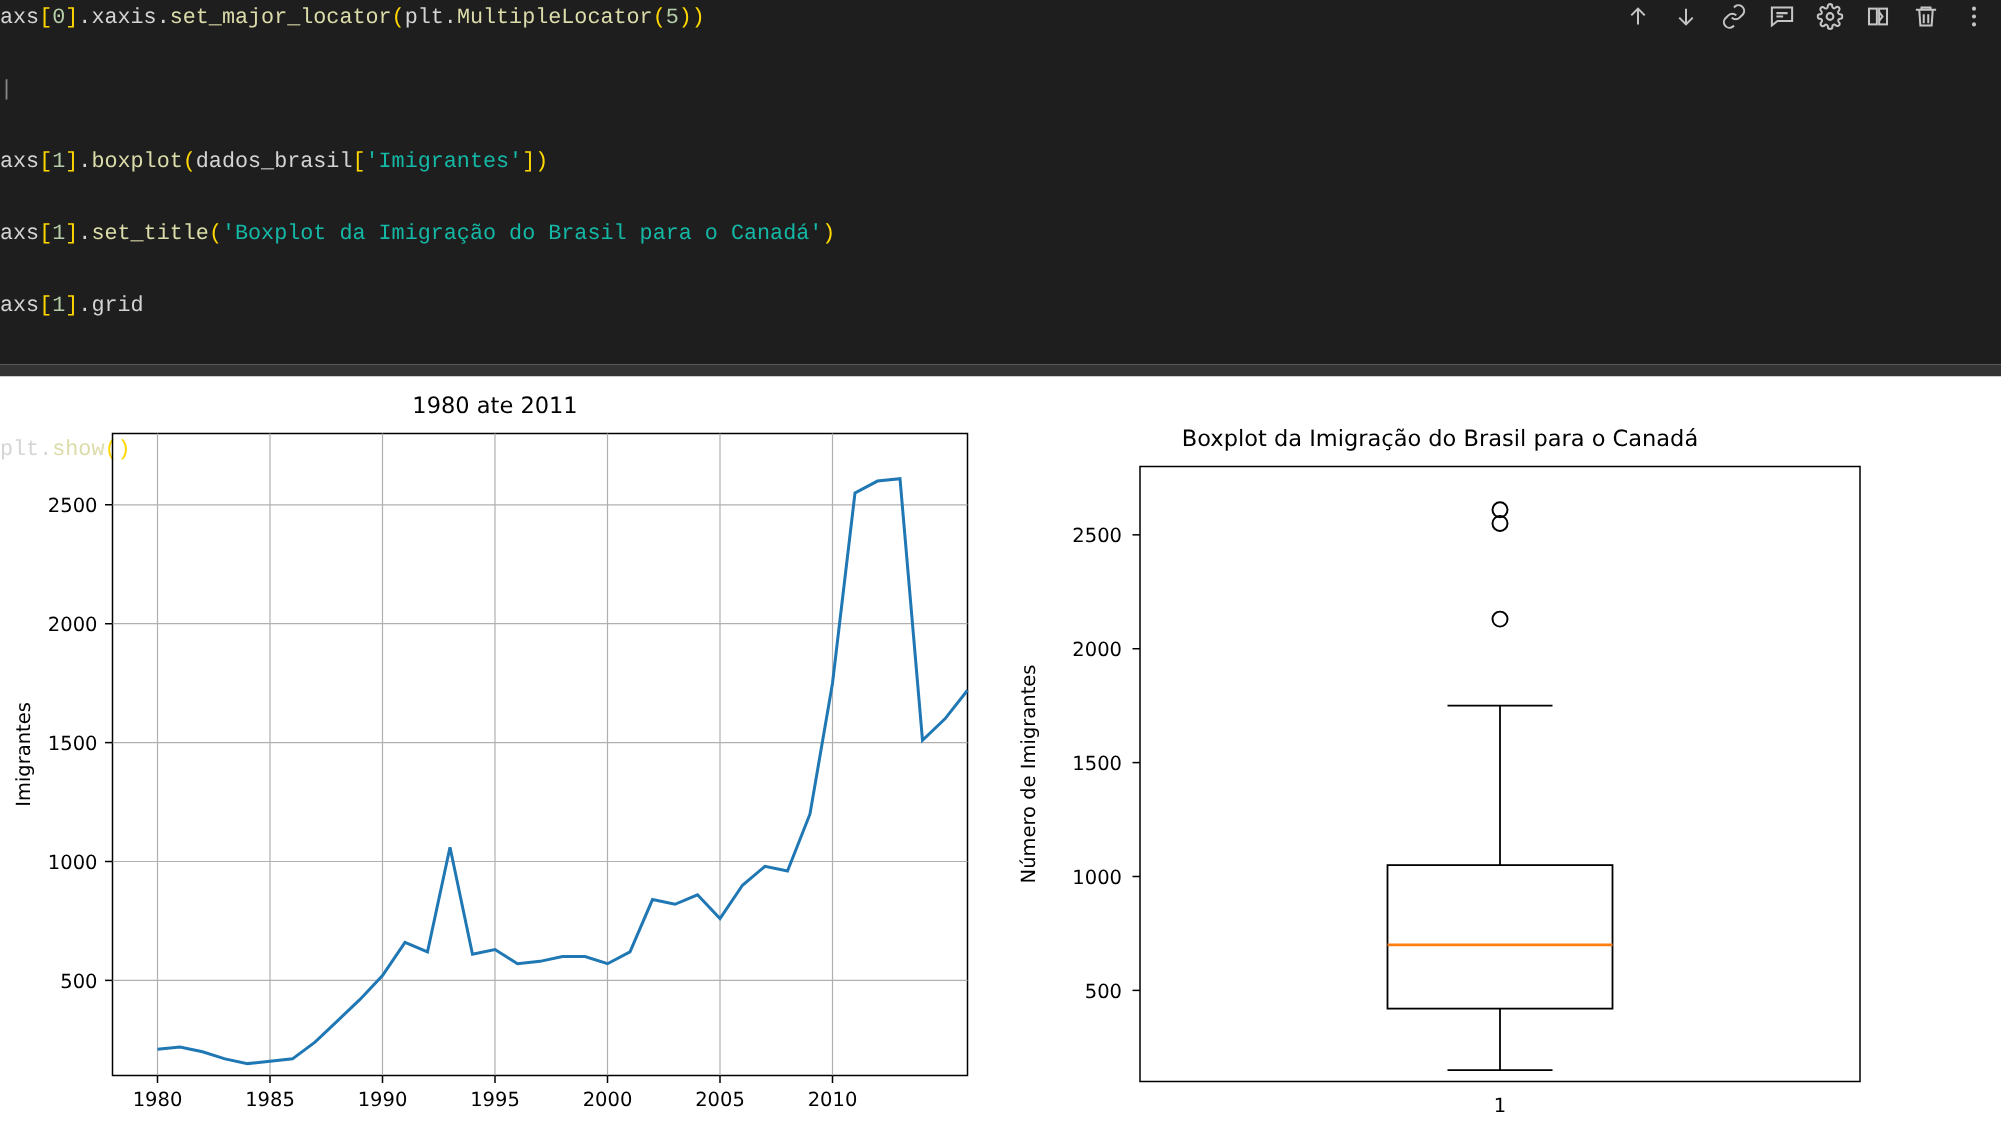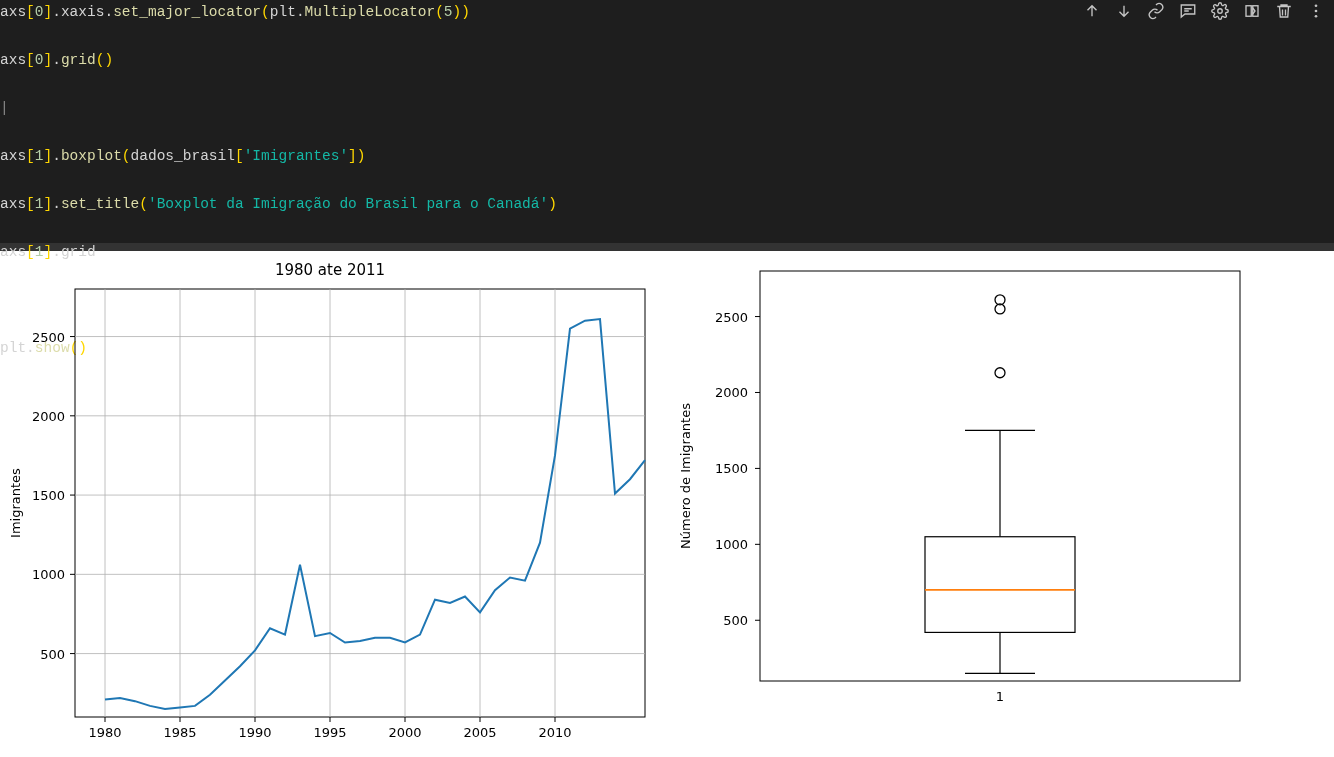--- a/index.html
+++ b/index.html
@@ -64,21 +64,20 @@
 .tick-label {
   font-size: 13px;
   fill: #000;
   font-family: "DejaVu Sans", sans-serif;
 }
 </style>
 </head>
 <body>
 
 <div class="code-area"><span class="line"><span class="c-var">axs</span><span class="c-brack">[</span><span class="c-num">0</span><span class="c-brack">]</span><span class="c-punc">.</span><span class="c-var">xaxis</span><span class="c-punc">.</span><span class="c-func">set_major_locator</span><span class="c-brack">(</span><span class="c-var">plt</span><span class="c-punc">.</span><span class="c-func">MultipleLocator</span><span class="c-brack">(</span><span class="c-num">5</span><span class="c-brack">))</span></span>
-<span class="line"><span class="c-var">axs</span><span class="c-brack">[</span><span class="c-num">0</span><span class="c-brack">]</span><span class="c-punc">.</span><span class="c-func">grid</span><span class="c-brack">()</span></span>
 <span class="line" style="color:#888;">|</span>
 <span class="line"><span class="c-var">axs</span><span class="c-brack">[</span><span class="c-num">1</span><span class="c-brack">]</span><span class="c-punc">.</span><span class="c-func">boxplot</span><span class="c-brack">(</span><span class="c-var">dados_brasil</span><span class="c-brack">[</span><span class="c-str">'Imigrantes'</span><span class="c-brack">])</span></span>
 <span class="line"><span class="c-var">axs</span><span class="c-brack">[</span><span class="c-num">1</span><span class="c-brack">]</span><span class="c-punc">.</span><span class="c-func">set_title</span><span class="c-brack">(</span><span class="c-str">'Boxplot da Imigração do Brasil para o Canadá'</span><span class="c-brack">)</span></span>
 <span class="line"><span class="c-var">axs</span><span class="c-brack">[</span><span class="c-num">1</span><span class="c-brack">]</span><span class="c-punc">.</span><span class="c-var">grid</span></span>
 <span class="line"> </span>
 <span class="line"><span class="c-var">plt</span><span class="c-punc">.</span><span class="c-func">show</span><span class="c-brack">()</span></span>
   <div class="toolbar">
     <span><svg viewBox="0 0 24 24">
           <path d="M12 19V5M6 11l6-6 6 6"></path>
         </svg></span>
@@ -155,20 +154,21 @@
         <text x="65" y="141.81481481481478" text-anchor="end" class="tick-label">2000</text>
         <line x1="75" y1="57.5555555555556" x2="645" y2="57.5555555555556" stroke="#b0b0b0" stroke-width="0.8"></line>
         <line x1="70" y1="57.5555555555556" x2="75" y2="57.5555555555556" stroke="#000"></line>
         <text x="65" y="62.5555555555556" text-anchor="end" class="tick-label">2500</text>
         <path d="M105 420.56296296296296 L120 418.97777777777776 L135 422.14814814814815 L150 426.9037037037037 L165 430.0740740740741 L180 428.4888888888889 L195 426.9037037037037 L210 415.8074074074074 L225 401.5407407407407 L240 387.27407407407406 L255 371.4222222222222 L270 349.22962962962964 L285 355.57037037037037 L300 285.8222222222222 L315 357.15555555555557 L330 353.9851851851852 L345 363.4962962962963 L360 361.9111111111111 L375 358.74074074074076 L390.00000000000006 358.74074074074076 L405 363.4962962962963 L420 355.57037037037037 L435 320.6962962962963 L450 323.8666666666667 L465 317.5259259259259 L480 333.3777777777778 L495 311.1851851851852 L510 298.5037037037037 L525 301.67407407407404 L540 263.6296296296297 L555 176.4444444444444 L570 49.62962962962962 L585 41.703703703703695 L600 40.118518518518556 L615 214.48888888888888 L630 200.2222222222222 L645 181.2 " fill="none" stroke="#1f77b4" stroke-width="2"></path>
         <text x="0" y="0" class="axis-label" text-anchor="middle" transform="translate(20 224) rotate(-90)">Imigrantes</text>
       </svg>
   </div>
 
   <div class="chart-wrap">
+    <div class="chart-title" style="margin-top:22px;">Boxplot da Imigração do Brasil para o Canadá</div>
     <svg class="plot" id="boxplot" width="600" height="450">
         <rect x="100" y="10" width="480" height="410" fill="none" stroke="#000" stroke-width="1"></rect>
         <line x1="95" y1="359.25925925925924" x2="100" y2="359.25925925925924" stroke="#000"></line>
         <text x="88" y="364.25925925925924" text-anchor="end" class="tick-label">500</text>
         <line x1="95" y1="283.33333333333337" x2="100" y2="283.33333333333337" stroke="#000"></line>
         <text x="88" y="288.33333333333337" text-anchor="end" class="tick-label">1000</text>
         <line x1="95" y1="207.40740740740742" x2="100" y2="207.40740740740742" stroke="#000"></line>
         <text x="88" y="212.40740740740742" text-anchor="end" class="tick-label">1500</text>
         <line x1="95" y1="131.48148148148147" x2="100" y2="131.48148148148147" stroke="#000"></line>
         <text x="88" y="136.48148148148147" text-anchor="end" class="tick-label">2000</text>

